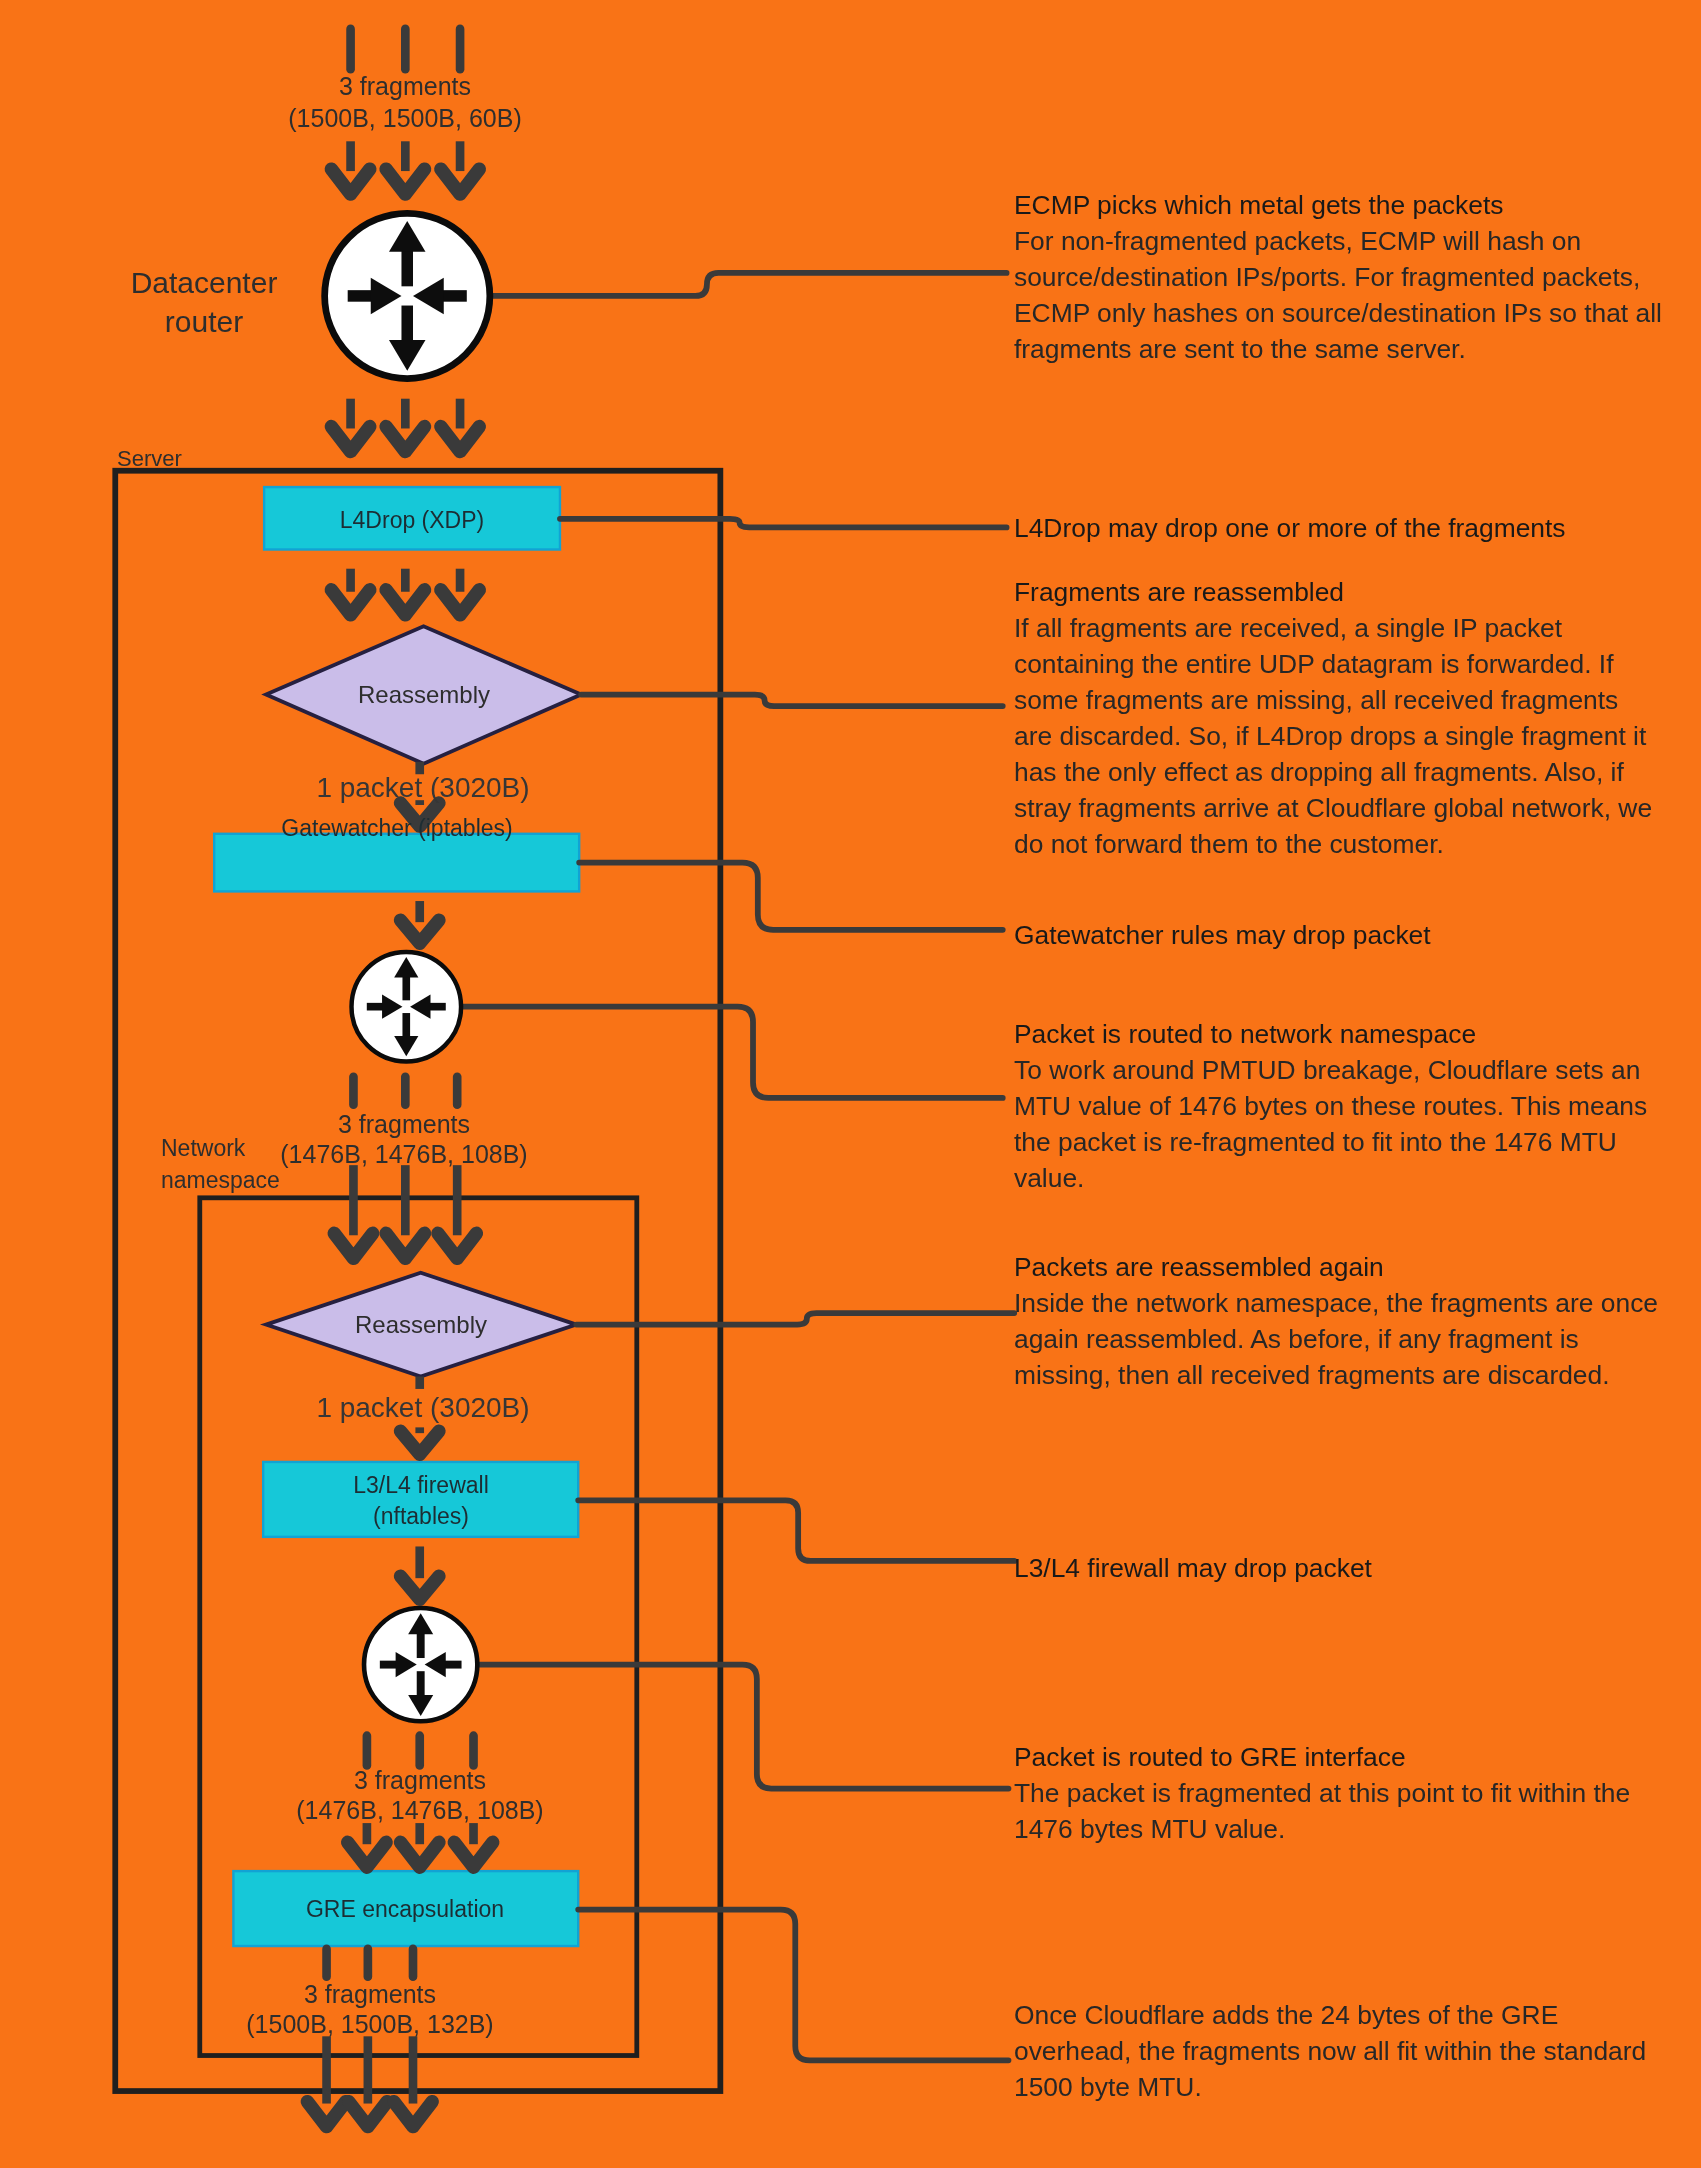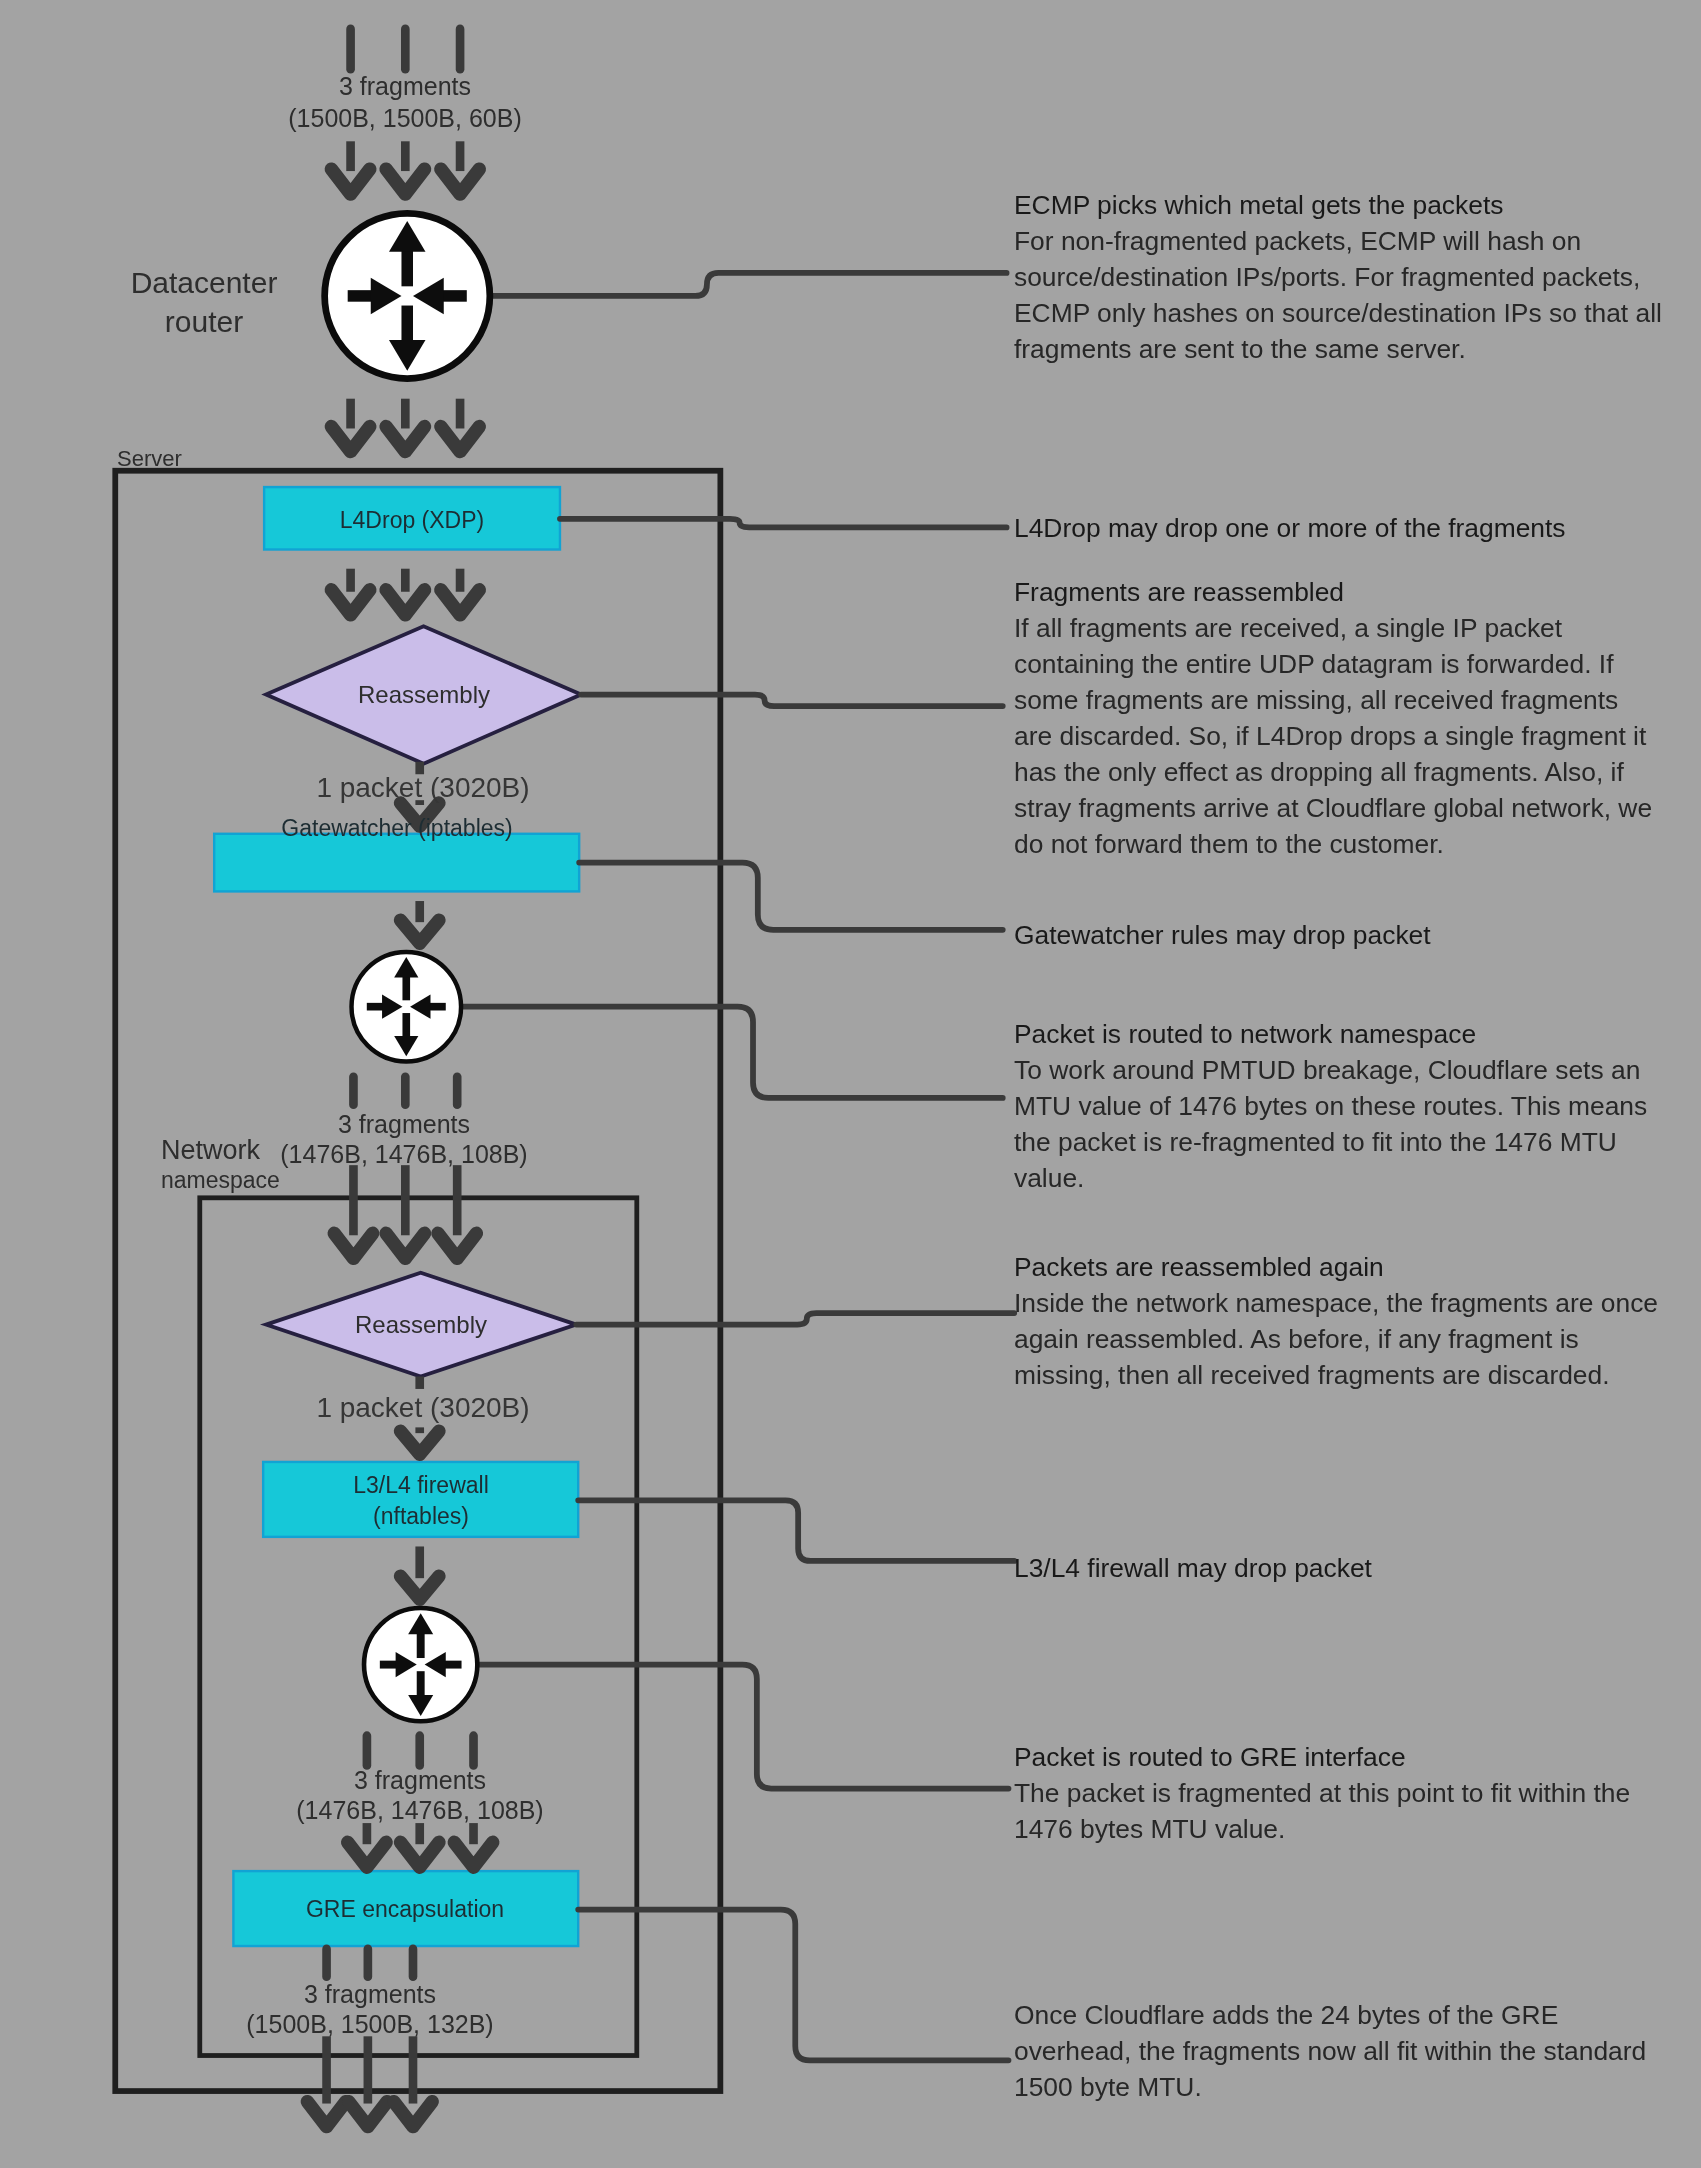--- a/index.html
+++ b/index.html
@@ -1,16 +1,16 @@
 <!DOCTYPE html>
 <html style="--cyan: #16c8d8; --cyan-border: #11a3d4; --lavender: #cabde9; --lavender-border: #262040; --arrow: #3a3a3a; --frame: #1f1f1f;"><head>
 <meta charset="utf-8">
 <style>
   html,body{margin:0;padding:0;background:#fff}
-  .stage{position:relative;width:1701px;height:2168px;background:#a3a3a3;
+  .stage{position:relative;width:1701px;height:2168px;background:#f97316;
          font-family:"Liberation Sans","DejaVu Sans",sans-serif;overflow:hidden}
   .stage > svg{position:absolute;left:0;top:0}
   .lbl{position:absolute;transform:translate(-50%,-50%);white-space:nowrap;color:#2e2e2e}
   .lbl-left{position:absolute;white-space:nowrap;color:#2e2e2e}
   .on-box{color:#1d2d33}
   .ann{position:absolute;left:1014px;color:#272727;font-size:26.4px;line-height:36px;white-space:nowrap}
   .ann-title{font-weight:400;color:#191919}
   .frame{fill:none;stroke:var(--frame)}
   .box-cyan{fill:var(--cyan);stroke:var(--cyan-border);stroke-width:2.5}
   .diamond{fill:var(--lavender);stroke:var(--lavender-border);stroke-width:4}
@@ -166,21 +166,21 @@
 
 <div class="lbl" style="left:424px;top:695px;font-size:24px">Reassembly</div>
 
 <div class="lbl" style="left:423px;top:788px;font-size:28px;color:#363636">1 packet (3020B)</div>
 
 <div class="lbl on-box" style="left:397px;top:828px;font-size:23px">Gatewatcher (iptables)</div>
 
 <div class="lbl" style="left:404px;top:1124px;font-size:25px">3 fragments</div>
 <div class="lbl" style="left:404px;top:1154px;font-size:25px">(1476B, 1476B, 108B)</div>
 
-<div class="lbl-left" style="left:161px;top:1135px;font-size:27px">Network</div>
+<div class="lbl-left" style="left:161px;top:1135px;font-size:23px">Network</div>
 <div class="lbl-left" style="left:161px;top:1167px;font-size:23px">namespace</div>
 
 <div class="lbl" style="left:421px;top:1325px;font-size:24px">Reassembly</div>
 
 <div class="lbl" style="left:423px;top:1408px;font-size:28px;color:#363636">1 packet (3020B)</div>
 
 <div class="lbl on-box" style="left:421px;top:1485px;font-size:23px">L3/L4 firewall</div>
 <div class="lbl on-box" style="left:421px;top:1516px;font-size:23px">(nftables)</div>
 
 <div class="lbl" style="left:420px;top:1780px;font-size:25px">3 fragments</div>

